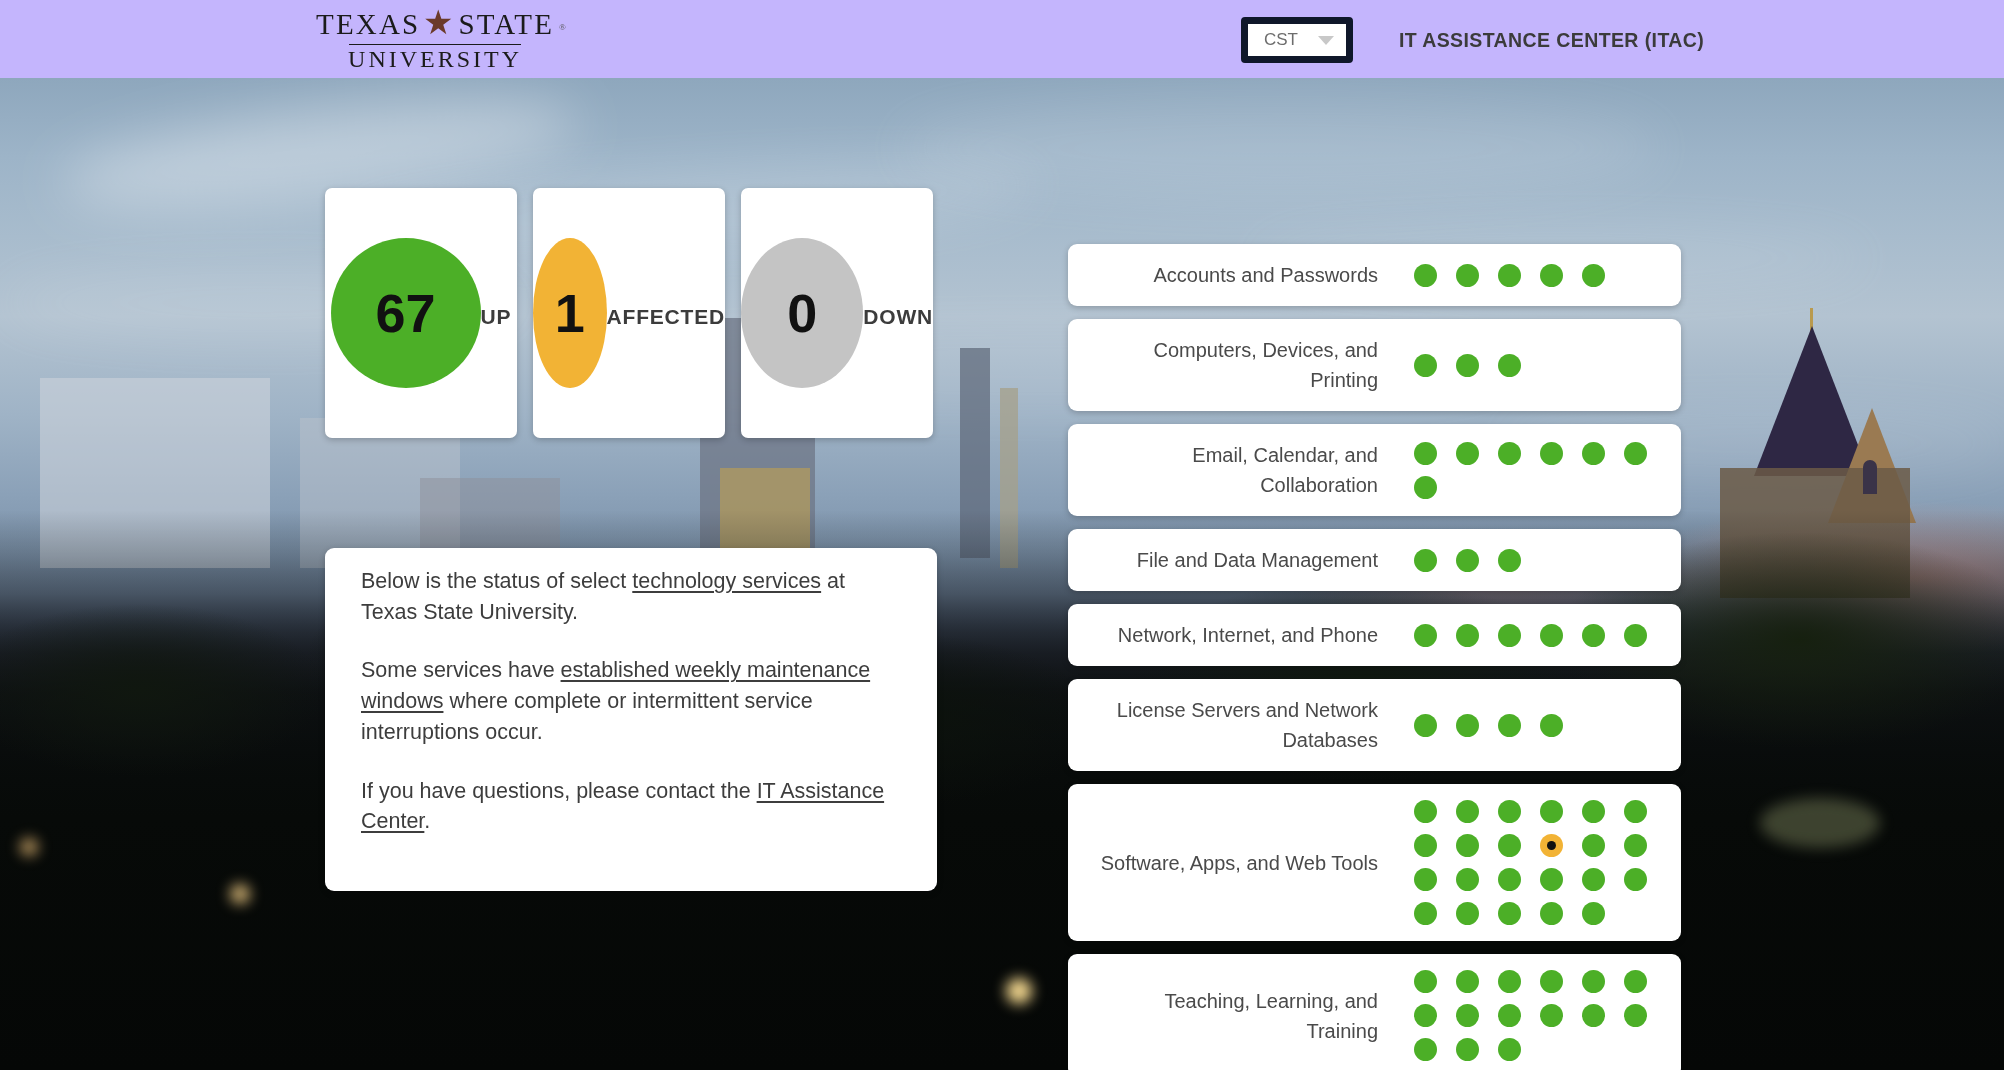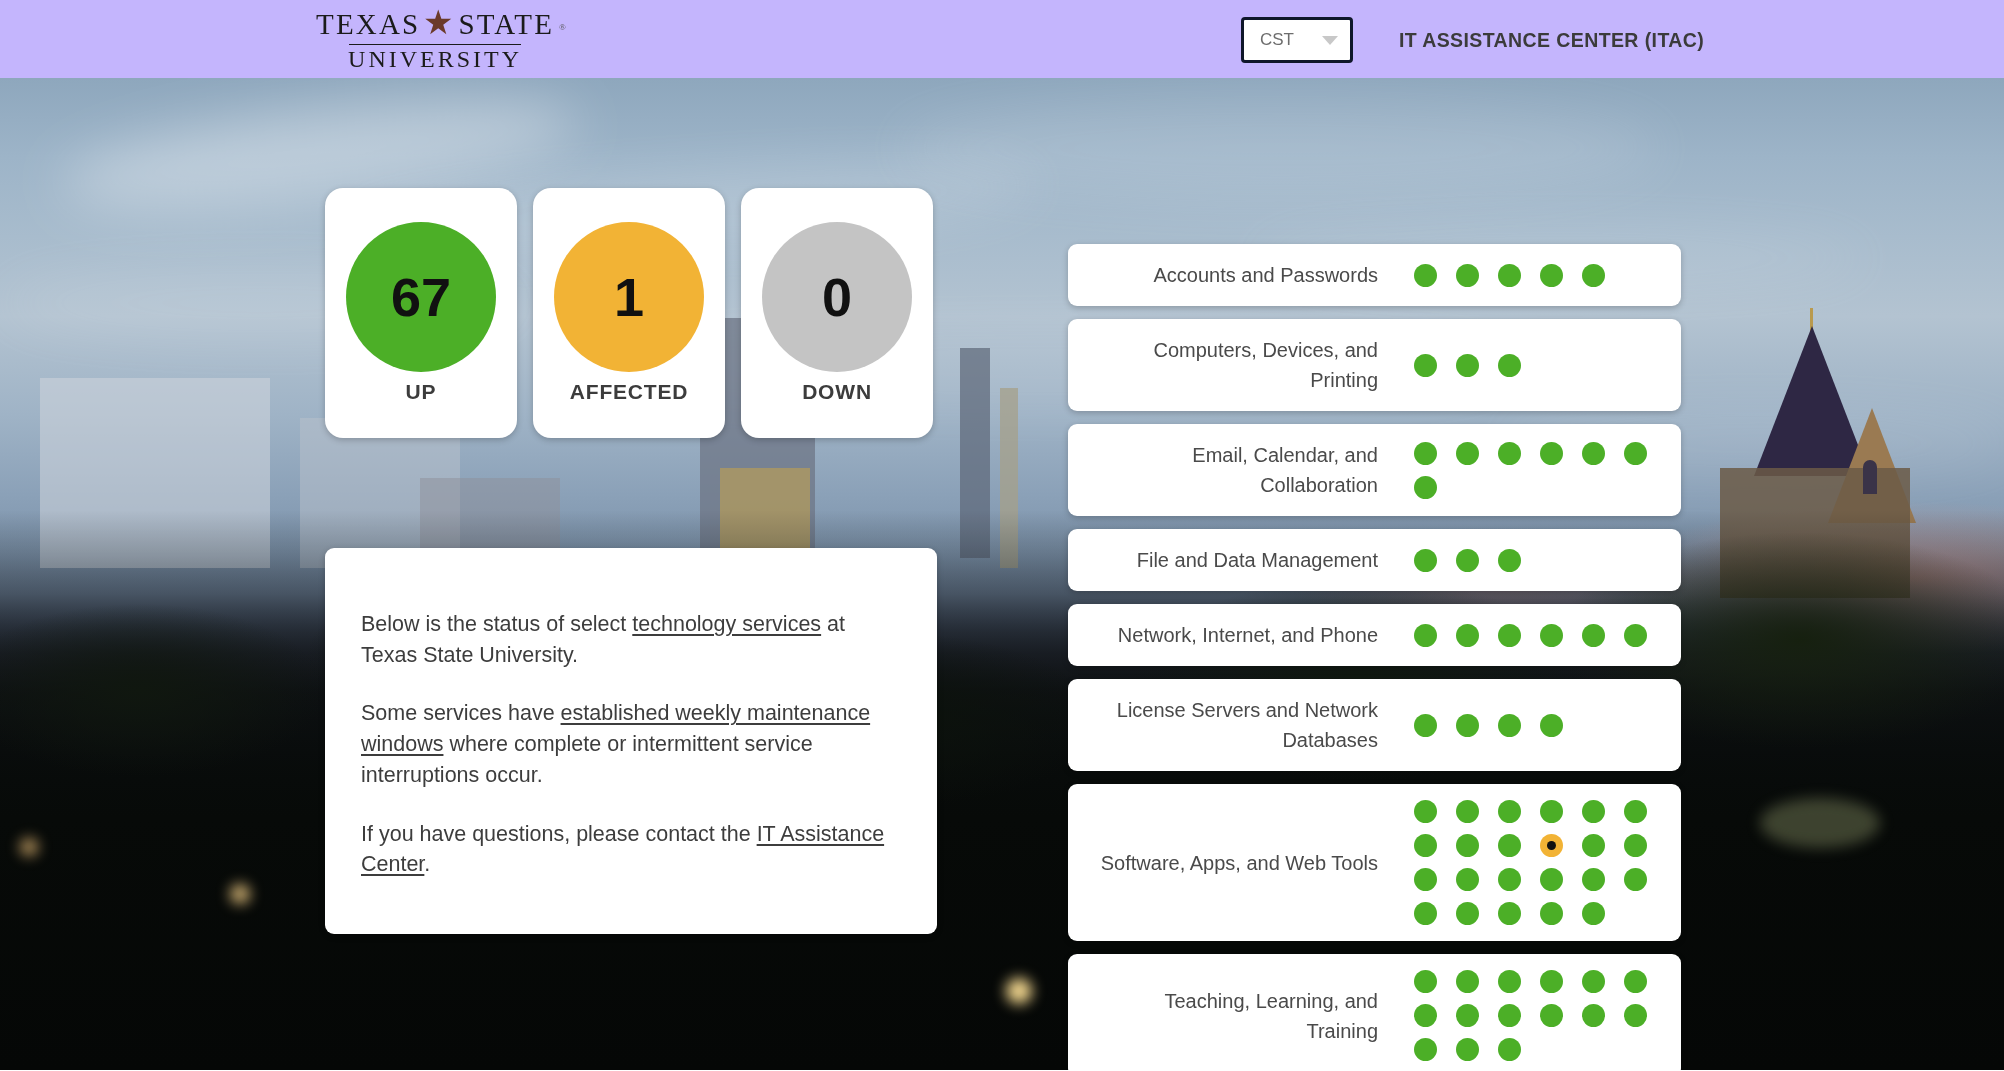--- a/index.html
+++ b/index.html
@@ -70,21 +70,21 @@
     position: absolute;
     left: 1241px;
     top: 17px;
     display: flex;
     align-items: center;
     gap: 0;
   }
   .tz-select {
     width: 112px;
     height: 46px;
-    border: 3px solid #0f172a;
+    border: 7px solid #0f172a;
     border-radius: 4px;
     background: #fff;
     display: flex;
     align-items: center;
     justify-content: space-between;
     padding: 0 12px 0 16px;
     font-size: 17px;
     color: #6d6d6d;
     cursor: pointer;
   }
@@ -227,24 +227,23 @@
     position: absolute;
     left: 325px;
     top: 110px;
     display: flex;
     gap: 16px;
   }
   .counter-card {
     width: 192px;
     height: 250px;
     background: #fff;
-    border-radius: 18px;
+    border-radius: 7px;
     box-shadow: 0 2px 6px rgba(0,0,0,.22);
     display: flex;
-    flex-direction: column;
     align-items: center;
     justify-content: center;
     cursor: pointer;
   }
   .counter-circle {
     width: 150px;
     height: 150px;
     border-radius: 50%;
     display: flex;
     align-items: center;
@@ -263,21 +262,21 @@
 
   
   .info-card {
     position: absolute;
     left: 325px;
     top: 470px;
     width: 612px;
     border-radius: 9px;
     background: #fff;
     box-shadow: 0 2px 6px rgba(0,0,0,.22);
-    padding: 61px 46px 44px 36px;
+    padding: 18px 46px 44px 36px;
   }
   .info-card p {
     font-size: 21.5px;
     line-height: 1.43;
     color: #3d3d3d;
     margin-bottom: 28px;
   }
   .info-card p:last-child { margin-bottom: 10px; }
   .info-card a {
     color: #3d3d3d;

